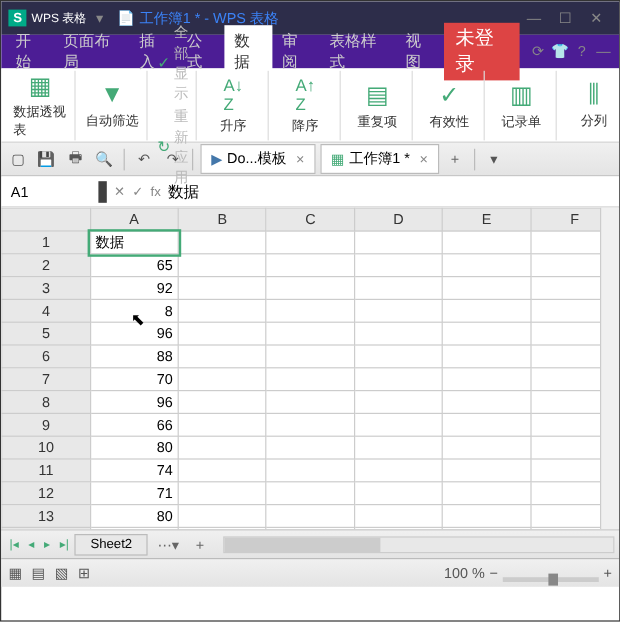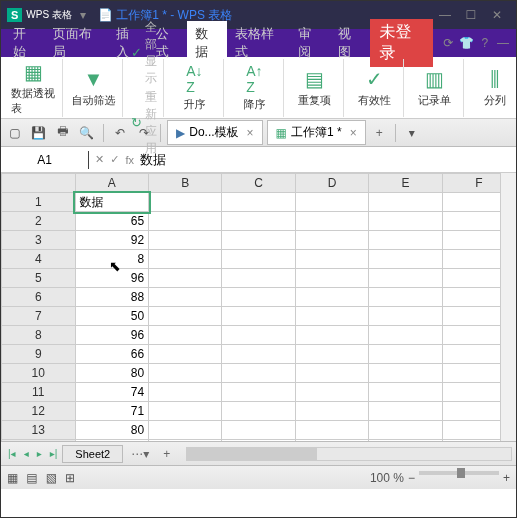--- a/index.html
+++ b/index.html
@@ -26,21 +26,21 @@
 .rgroup .ritem.disabled{color:#bbb}
 .rgroup .sicon{color:#4a7;font-size:13px}
 .qat{height:28px;background:linear-gradient(#f0f0f0,#e4e4e4);border-bottom:1px solid #bbb;display:flex;align-items:center;padding:0 4px;gap:4px}
 .qat .qbtn{width:20px;height:20px;display:flex;align-items:center;justify-content:center;color:#555;cursor:pointer}
 .qat .sep{width:1px;height:18px;background:#bbb;margin:0 2px}
 .qat .tab{padding:3px 8px;background:#fff;border:1px solid #bbb;font-size:11px;display:flex;align-items:center;gap:4px}
 .qat .tab.active{background:#fff}
 .qat .tclose{color:#888;margin-left:4px;cursor:pointer}
 .qat .plus{padding:2px 6px;color:#666;cursor:pointer}
 .namebox{height:26px;background:#fff;border-bottom:1px solid #ccc;display:flex;align-items:center}
-.namebox .cellref{width:88px;border-right:1px solid #404040;padding:2px 8px;text-align:center;font-size:12px}
+.namebox .cellref{width:88px;border-right:7px solid #404040;padding:2px 8px;text-align:left;font-size:12px}
 .namebox .fxarea{display:flex;align-items:center;gap:6px;padding:0 6px;flex:1}
 .namebox .fxbtn{color:#888;font-size:11px}
 .namebox .fxval{font-size:13px}
 .grid{position:relative;height:268px;overflow:hidden;background:#fff}
 .grid table{border-collapse:collapse;width:100%}
 .grid th,.grid td{border:1px solid #ccc;height:19px;font-size:12px;padding:0 4px}
 .grid th{background:#e8e8e8;font-weight:normal;text-align:center;color:#333}
 .grid .rowhdr{background:#e8e8e8;text-align:center;width:30px}
 .grid .corner{background:#e8e8e8;width:30px}
 .grid td{text-align:right}
@@ -49,21 +49,21 @@
 .vscroll{position:absolute;right:0;top:0;width:16px;height:100%;background:#f0f0f0;border-left:1px solid #ccc}
 .sheettabs{height:24px;background:linear-gradient(#f0f0f0,#e4e4e4);border-top:1px solid #bbb;display:flex;align-items:center;padding:0 4px;gap:2px}
 .sheettabs .nav{color:#4a7;padding:0 3px;cursor:pointer;font-size:10px}
 .sheettabs .stab{padding:2px 12px;background:#fff;border:1px solid #bbb;font-size:11px;cursor:pointer}
 .sheettabs .stab.inactive{background:#e8e8e8}
 .sheettabs .add{color:#666;padding:0 6px}
 .sheettabs .hscroll{flex:1;height:14px;background:#e8e8e8;margin-left:8px;border:1px solid #ccc;position:relative}
 .sheettabs .hscroll .thumb{position:absolute;left:0;width:40%;height:100%;background:#ccc}
 .statusbar{height:24px;background:linear-gradient(#f0f0f0,#e4e4e4);border-top:1px solid #bbb;display:flex;align-items:center;padding:0 6px;gap:8px;font-size:11px;color:#555}
 .statusbar .sicon{cursor:pointer}
-.statusbar .zoom{margin-left:auto;display:flex;align-items:flex-start;gap:4px}
+.statusbar .zoom{margin-left:auto;display:flex;align-items:flex-end;gap:4px}
 .statusbar .slider{width:80px;height:4px;background:#ccc;position:relative}
 .statusbar .slider .knob{position:absolute;left:48%;top:-3px;width:8px;height:10px;background:#888}
 .cursor{position:absolute;left:108px;top:85px;font-size:14px;color:#000;pointer-events:none}
 </style>
 </head>
 <body>
 
 <div class="titlebar">
   <span class="logo">S</span>
   <span class="appname">WPS 表格</span>
@@ -73,22 +73,22 @@
   <span class="winbtn">☐</span>
   <span class="winbtn">✕</span>
 </div>
 
 <div class="menubar">
   <span class="mitem">开始</span>
   <span class="mitem">页面布局</span>
   <span class="mitem">插入</span>
   <span class="mitem">公式</span>
   <span class="mitem active">数据</span>
+  <span class="mitem">审阅</span>
   <span class="mitem">表格样式</span>
-  <span class="mitem">审阅</span>
   <span class="mitem">视图</span>
   <span class="spacer"></span>
   <span class="login">未登录</span>
   <span class="ricon">⟳</span>
   <span class="ricon">👕</span>
   <span class="ricon">?</span>
   <span class="ricon">—</span>
 </div>
 
 <div class="ribbon">
@@ -233,21 +233,21 @@
           <th class="rowhdr">6</th>
           <td>88</td>
           <td></td>
           <td></td>
           <td></td>
           <td></td>
           <td></td>
         </tr>
         <tr>
           <th class="rowhdr">7</th>
-          <td>50</td>
+          <td>70</td>
           <td></td>
           <td></td>
           <td></td>
           <td></td>
           <td></td>
         </tr>
         <tr>
           <th class="rowhdr">8</th>
           <td>96</td>
           <td></td>

